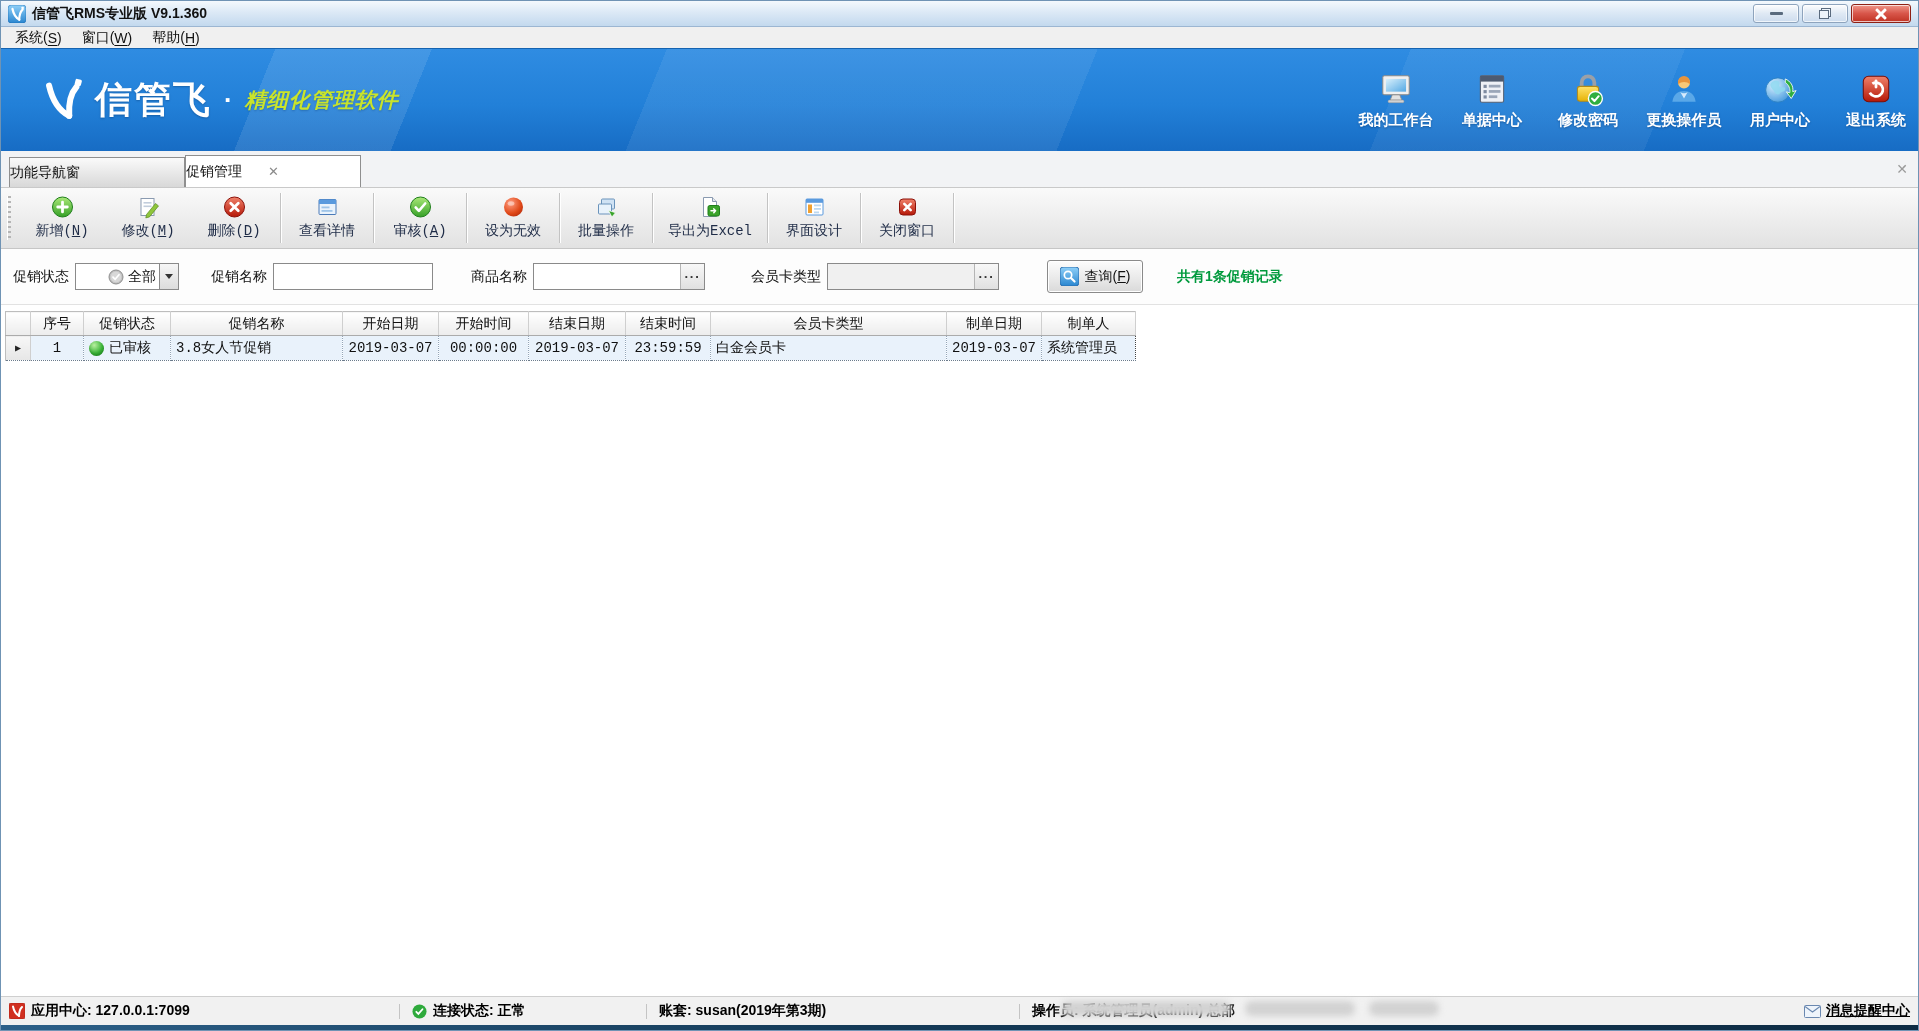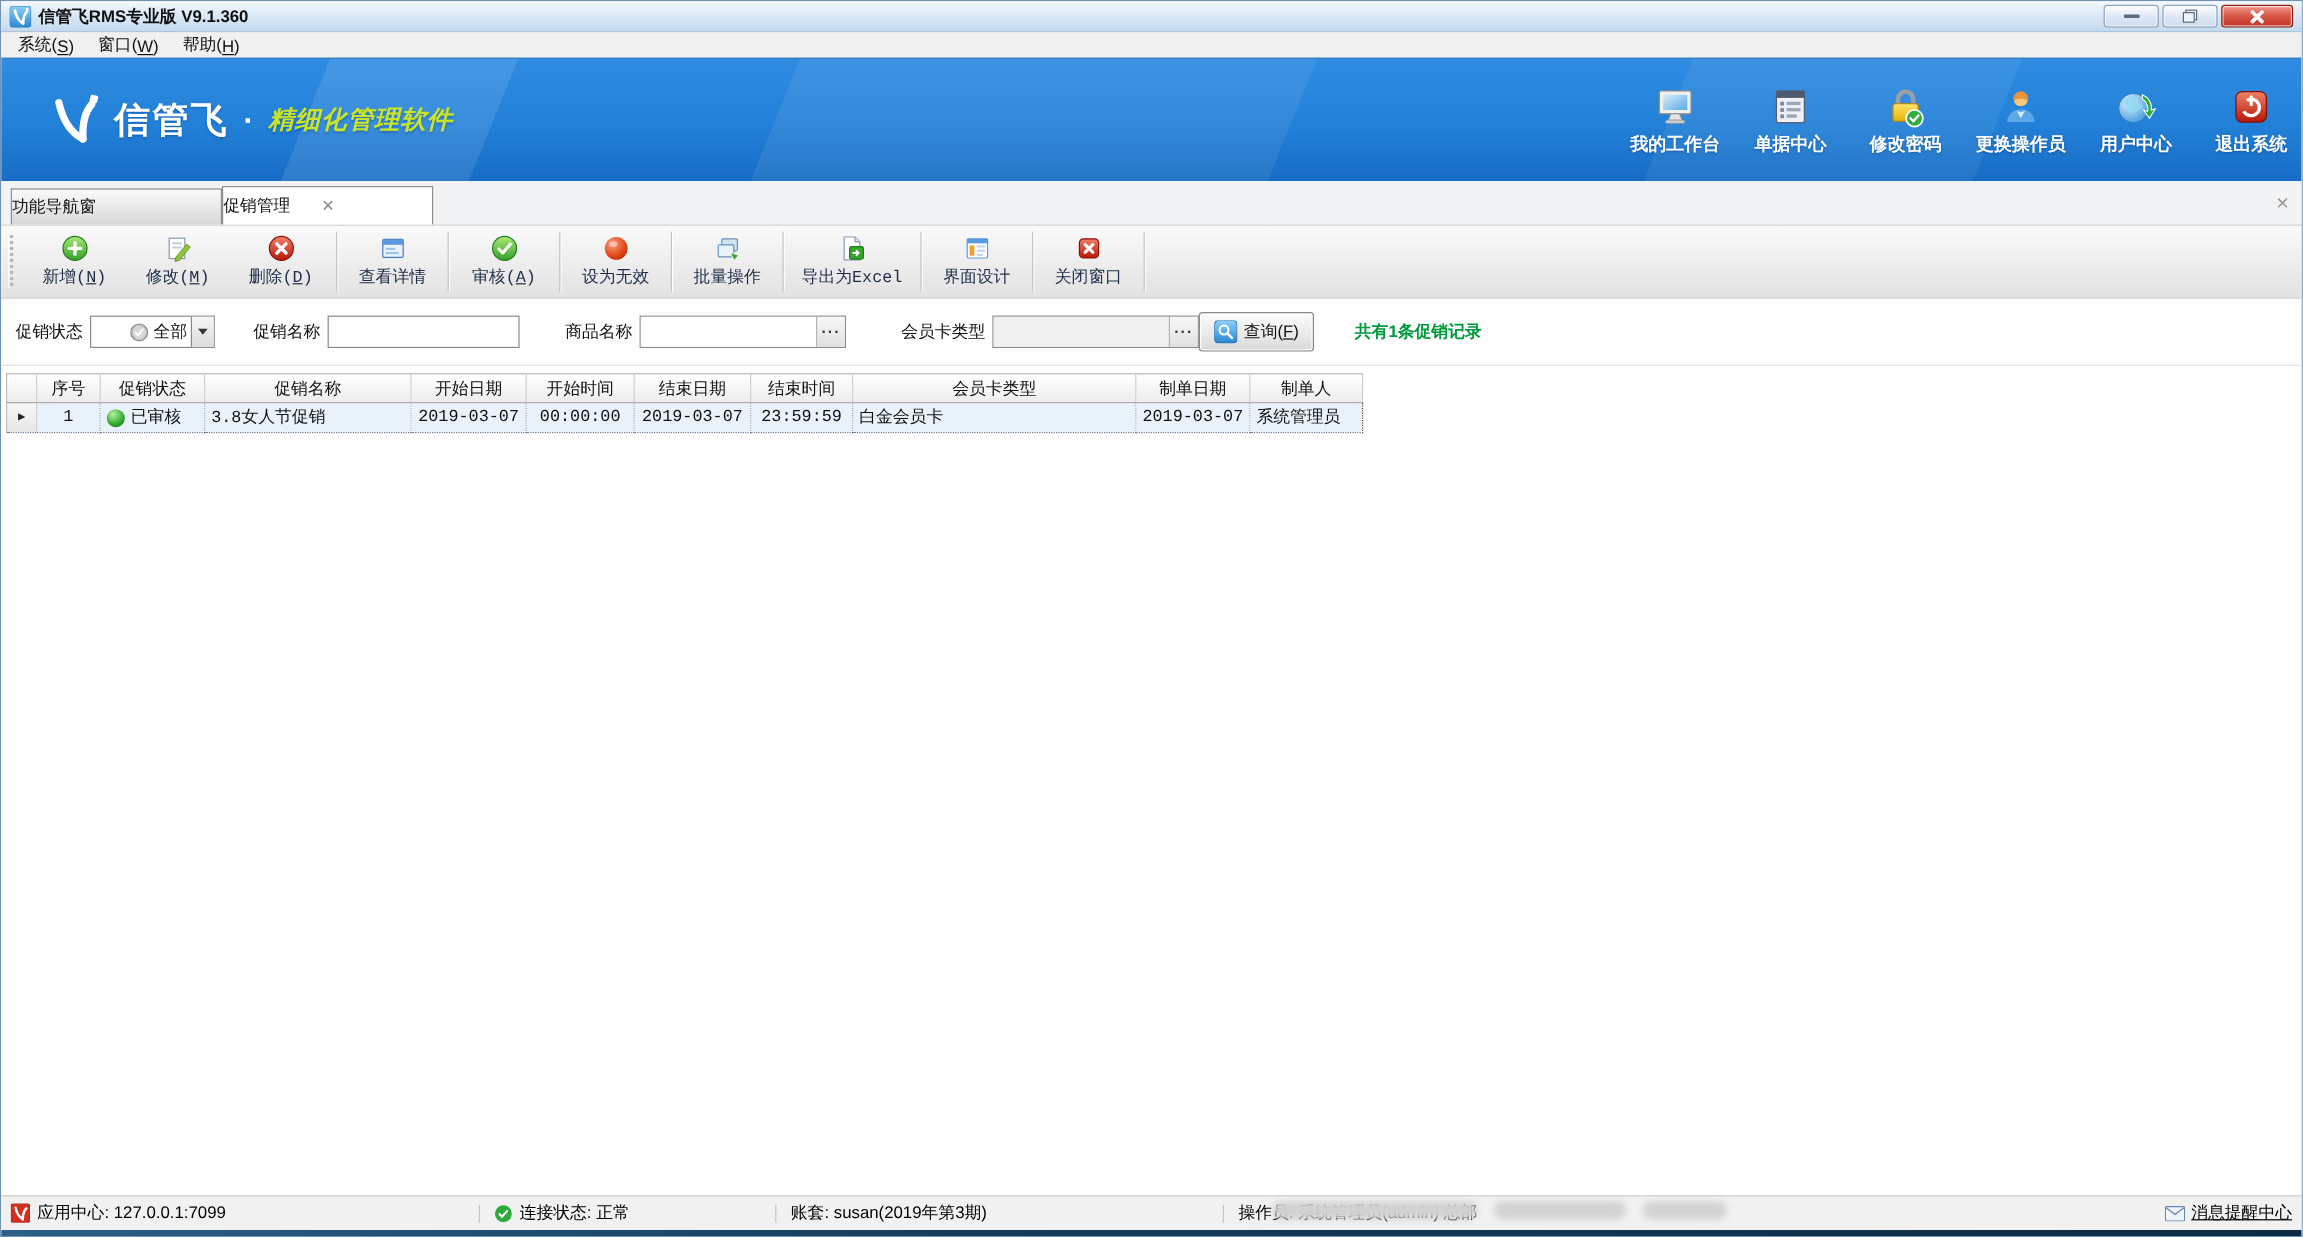--- a/index.html
+++ b/index.html
@@ -63,21 +63,21 @@
   }
   .banner::before{
     content:""; position:absolute; inset:0;
     background:
       linear-gradient(112deg, transparent 14%, rgba(255,255,255,.10) 14%, rgba(255,255,255,.10) 22%, transparent 22%),
       linear-gradient(112deg, transparent 34%, rgba(255,255,255,.07) 34%, rgba(255,255,255,.07) 56%, transparent 56%),
       linear-gradient(112deg, transparent 72%, rgba(255,255,255,.06) 72%, rgba(255,255,255,.06) 86%, transparent 86%);
     pointer-events:none;
   }
   .brand{ display:flex; align-items:center; padding-left:38px; gap:10px; position:relative; }
-  .brand-name{ color:#fff; font-size:30px; font-weight:700; letter-spacing:2px; text-shadow:0 1px 2px rgba(0,40,90,.35); }
+  .brand-name{ color:#fff; font-size:37px; font-weight:700; letter-spacing:2px; text-shadow:0 1px 2px rgba(0,40,90,.35); }
   .brand-dot{ color:#fff; font-size:26px; font-weight:700; margin:0 2px; }
   .brand-slogan{ color:#c9e42b; font-size:21px; font-weight:700; font-style:italic; letter-spacing:1px; text-shadow:0 1px 2px rgba(0,40,90,.3); }
   .banner-actions{ margin-left:auto; display:flex; gap:12px; position:relative; }
   .baction{ width:84px; display:flex; flex-direction:column; align-items:center; gap:4px; cursor:pointer; }
   .baction .blabel{ color:#fff; font-size:15px; font-weight:700; white-space:nowrap; text-shadow:0 1px 2px rgba(0,40,90,.4); }
   .baction svg{ width:36px; height:36px; }
   
   .tabstrip{
     height:36px; flex:0 0 36px; background:#f2f3f5; position:relative;
     display:flex; align-items:flex-end; padding-left:8px;
@@ -133,21 +133,21 @@
   .input-with-btn{ display:flex; height:27px; border:1px solid #8a8a8a; background:#fff; }
   .input-with-btn input{ border:none; width:146px; height:100%; padding:0 5px; outline:none; font-size:14px; }
   .input-with-btn.disabled{ background:#f0f0f0; }
   .input-with-btn.disabled input{ background:#f0f0f0; }
   .dots-btn{
     width:24px; height:100%; border:none; border-left:1px solid #b5b5b5;
     background:linear-gradient(#f8f8f8,#e0e0e0); font-size:13px; line-height:10px; letter-spacing:1px;
     color:#333; cursor:pointer; font-weight:700;
   }
   .query-btn{
-    height:33px; min-width:96px; 
+    height:33px; min-width:96px; margin-left:48px;
     border:1px solid #8a8a8a; border-radius:3px;
     background:linear-gradient(#fcfcfc,#e8e8e8 60%, #d9d9d9);
     display:flex; align-items:center; justify-content:center; gap:6px;
     font-size:14px; color:#111; cursor:pointer; padding:0 10px;
     box-shadow:inset 0 0 0 1px #fff;
   }
   .summary{ color:#009a3d; font-weight:700; margin-left:34px; font-size:14px; }
   
   .grid-area{ flex:1; background:#fff; padding:6px 4px 0 4px; overflow:hidden; }
   table.grid{ border-collapse:collapse; table-layout:fixed; width:1130px; font-size:14px; color:#111;font-family:Liberation Mono, monospace; }
@@ -173,21 +173,21 @@
   .status-cell{ display:flex; align-items:center; gap:5px; }
   .sphere{
     width:15px; height:15px; border-radius:50%;
     background:radial-gradient(circle at 35% 28%, #b8f0a0, #3db53a 55%, #1d8c20 95%);
     box-shadow:inset 0 -2px 3px rgba(0,80,0,.25);
     flex:0 0 15px;
   }
   
   .statusbar{
     height:24px; flex:0 0 24px; background:#f1f1f1; border-top:1px solid #cfcfcf;
-    display:flex; align-items:center; font-size:14px; color:#000; padding:14px 8px; position:relative;
+    display:flex; align-items:center; font-size:14px; color:#000; padding:14px 8px; position:relative;font-weight:bold;
   }
   .sb-seg{ display:flex; align-items:center; gap:6px; white-space:nowrap; }
   .sb-sep{ width:1px; height:15px; background:#c4c4c4; margin:0 12px; }
   .seg-app{ width:378px; }
   .seg-conn{ width:222px; }
   .seg-acct{ width:348px; }
   .redacted{ position:absolute; left:1060px; top:4px; display:flex; gap:14px; filter:blur(3px); }
   .redacted i{ display:block; height:15px; background:#d2d2d2; border-radius:7px; }
   .sb-link{ margin-left:auto; display:flex; align-items:center; gap:5px; cursor:pointer; }
   .sb-link span{ text-decoration:underline; }

